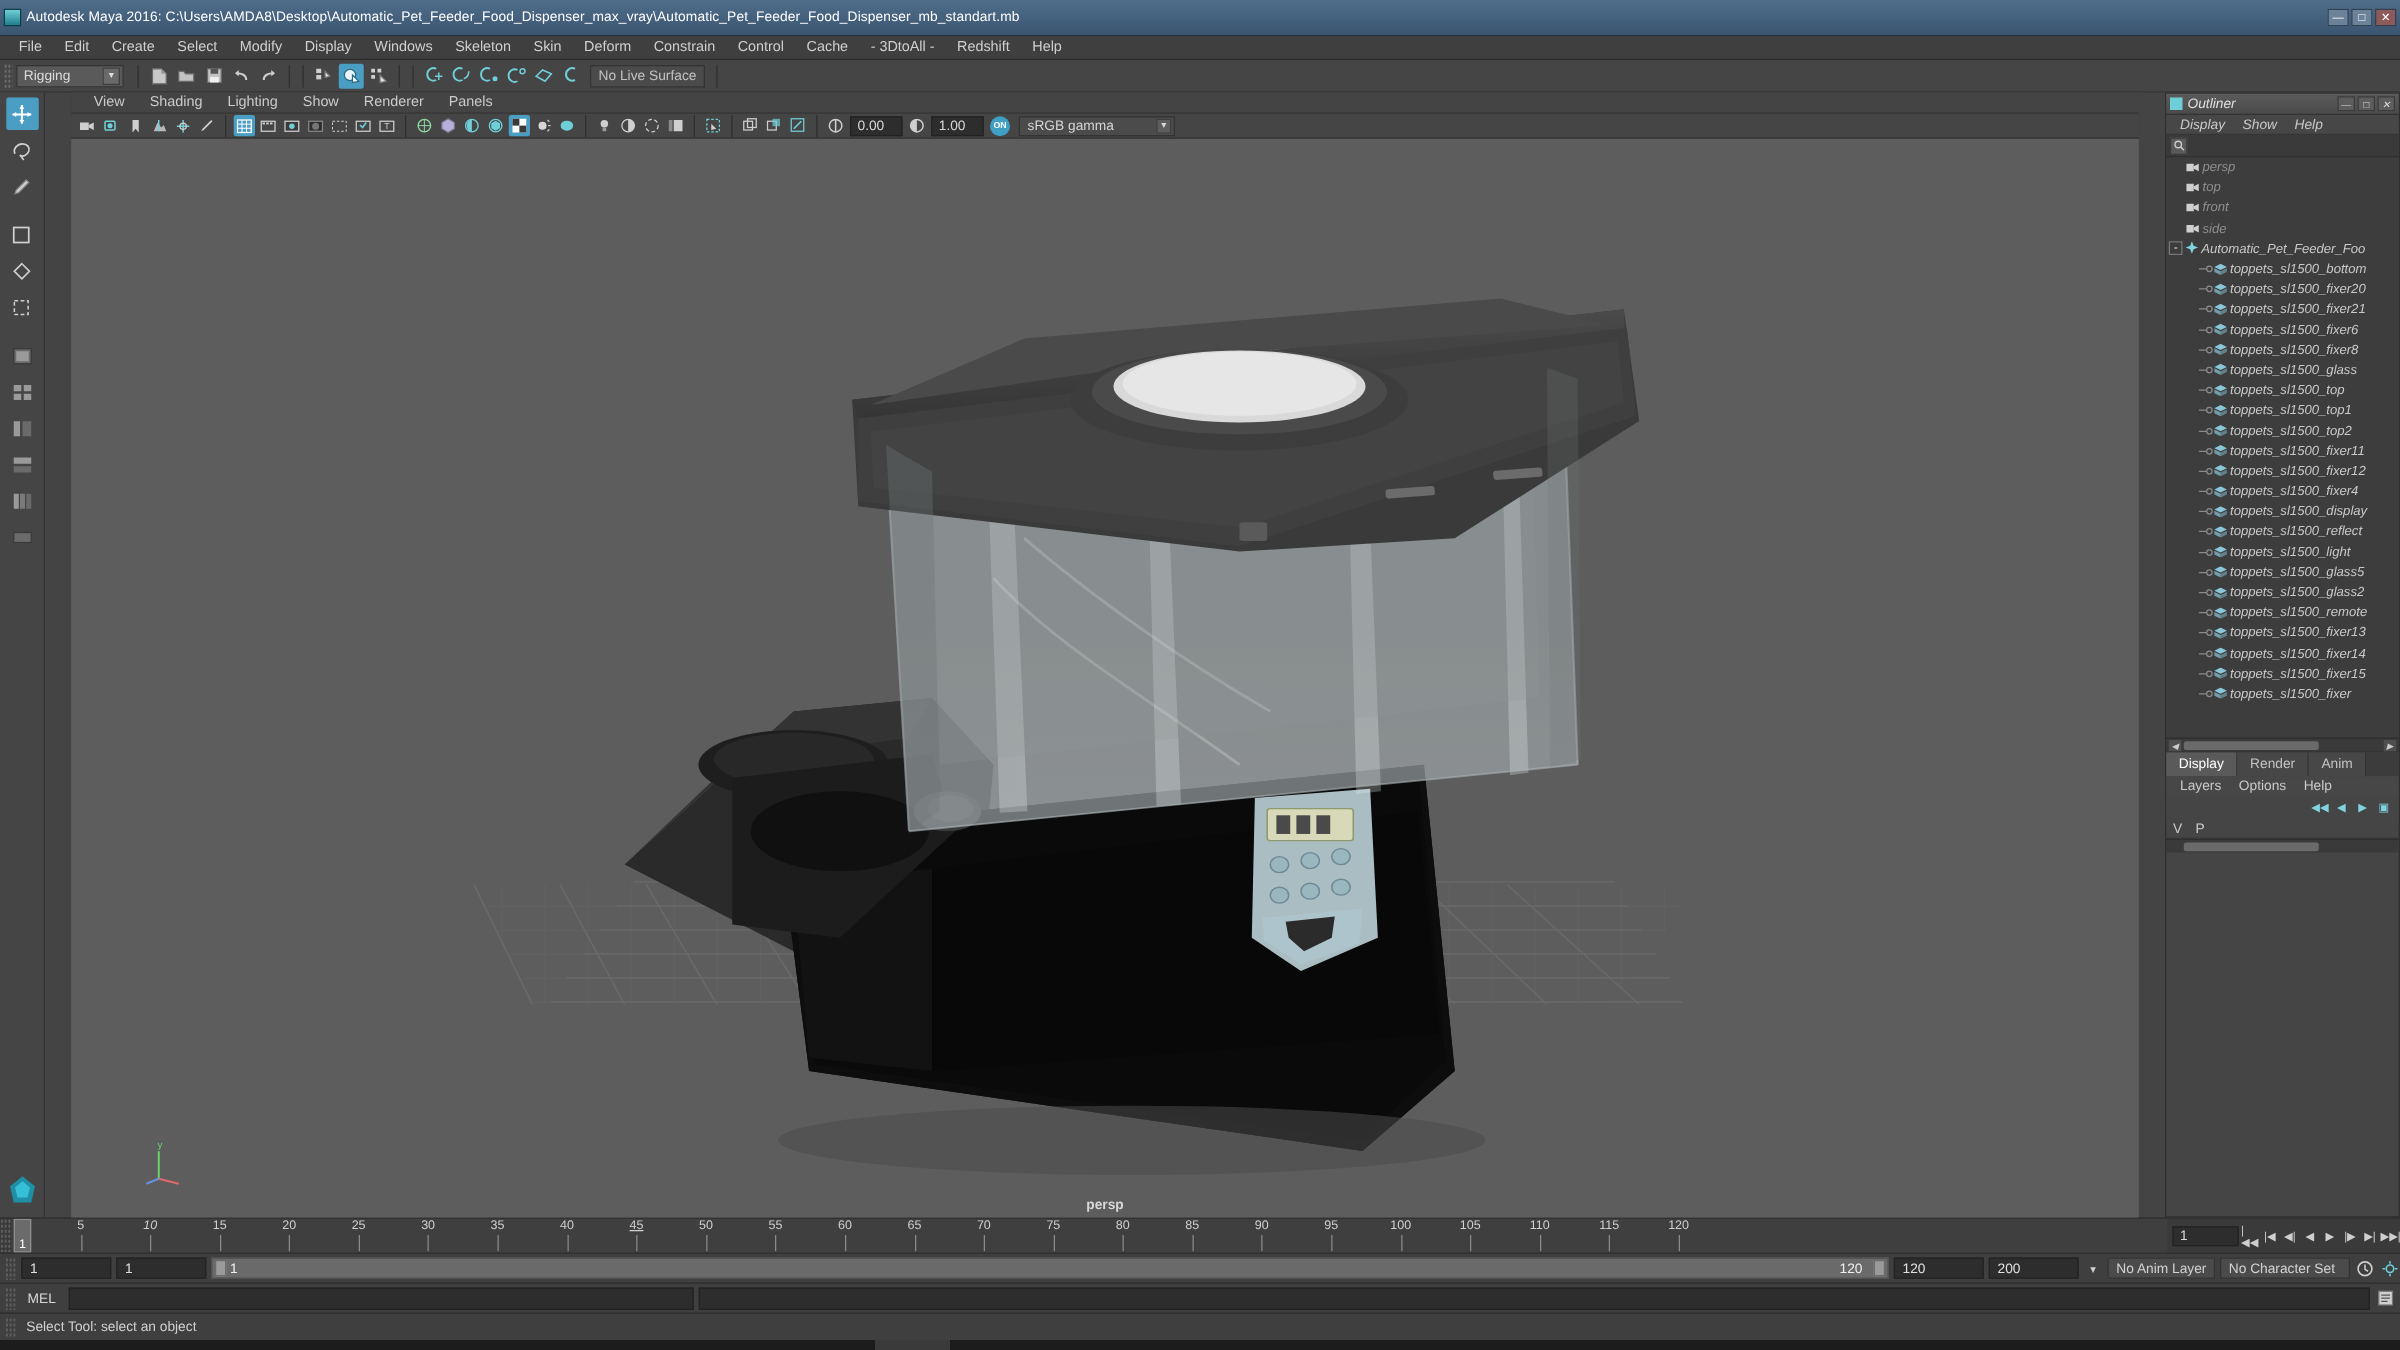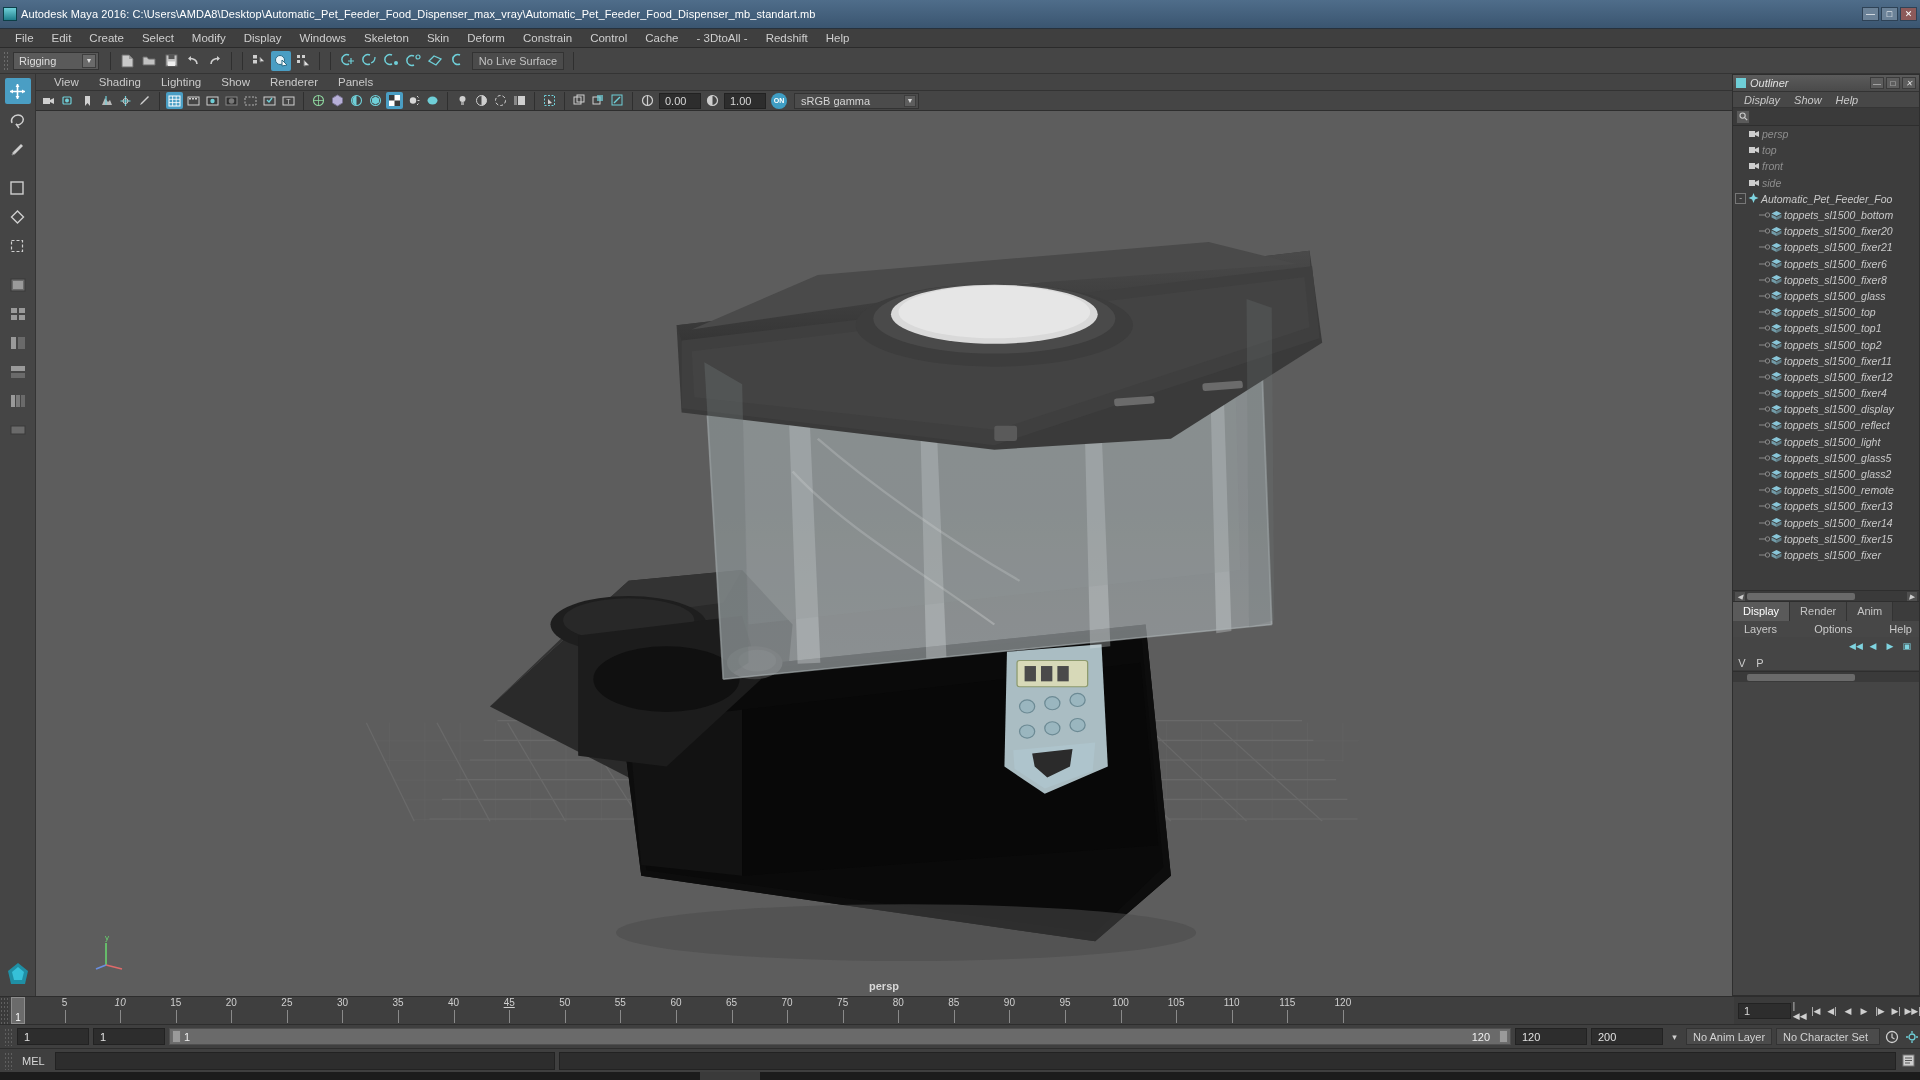--- a/index.html
+++ b/index.html
@@ -66,21 +66,21 @@
   .tbtn svg { display: block; }
   .tbtn.on { background: #4a9ec4; }
   .tbtn.teal { color: #6fcfd8; }
   .livesurf {
     height: 18px; min-width: 92px; background: #4b4b4b; border: 1px solid #333;
     font-size: 11px; color: #c2c2c2; display: flex; align-items: center;
     justify-content: center; margin: 0 4px; flex: none;
   }
 
   
-  .middle { flex: 1; display: flex; min-height: 0; }
+  .middle { flex: 1; display: flex; min-height: 0; gap: 21px; }
   .leftbar {
     width: 36px; background: #454545; border-right: 1px solid #343434;
     display: flex; flex-direction: column; align-items: center; padding-top: 4px; flex: none;
   }
   .leftbar .tb {
     width: 26px; height: 26px; margin-bottom: 3px; border-radius: 2px;
     display: flex; align-items: center; justify-content: center; color: #cfcfcf;
   }
   .leftbar .tb.sel { background: #4a9ec4; color: #fff; }
   .leftbar .grp { height: 10px; }
@@ -174,21 +174,21 @@
   .outhscroll .ar { position: absolute; top: 1px; width: 10px; height: 9px; background: #4f4f4f; font-size: 7px; color: #ccc; display: flex; align-items: center; justify-content: center; }
 
   
   .layered { flex: 1; display: flex; flex-direction: column; border: 1px solid #2e2e2e; border-top: none; background: #454545; }
   .ltabs { height: 19px; display: flex; background: #3c3c3c; }
   .ltab {
     padding: 0 10px; font-size: 11px; color: #c4c4c4; line-height: 19px; background: #474747;
     border-right: 1px solid #333;
   }
   .ltab.active { background: #5a5a5a; color: #fff; }
-  .lmenu { height: 16px; background: #474747; display: flex; align-items: center; padding-left: 4px; justify-content: space-between; }
+  .lmenu { height: 16px; background: #474747; display: flex; align-items: center; padding-left: 4px; }
   .lmenu .lm { padding: 0 7px; font-size: 11px; color: #cacaca; }
   .lbtns { height: 18px; display: flex; align-items: center; justify-content: flex-end; padding-right: 5px; gap: 3px; background: #454545; }
   .lbtns .lb { width: 14px; height: 14px; color: #7fd4e0; display: flex; align-items: center; justify-content: center; font-size: 9px; }
   .lhdr { height: 16px; display: flex; align-items: center; font-size: 11px; color: #ccc; border-bottom: 1px solid #3a3a3a; }
   .lhdr .c1 { width: 18px; text-align: center; }
   .lhdr .c2 { width: 18px; text-align: center; }
   .llist { flex: 1; background: #4a4a4a; }
   .lrow { height: 16px; display: flex; align-items: center; font-size: 11px; color: #dcdcdc; }
   .lrow .v { width: 18px; text-align: center; }
   .lrow .p { width: 18px; text-align: center; }
@@ -1396,17 +1396,21 @@
     <div class="cmdicons">
       <div class="ci">
         <svg width="13" height="13" viewBox="0 0 13 13">
             <rect x="1" y="1" width="11" height="11" fill="#cfcfcf" stroke="#777"></rect>
             <path d="M3 4h7M3 6.5h7M3 9h5" stroke="#555" stroke-width="1"></path>
           </svg>
       </div>
     </div>
   </div>
 
+  <div class="helpline">
+    <div class="grip"></div>
+    <div class="txt">Select Tool: select an object</div>
+  </div>
 
   <div class="taskbar">
     <div class="tb1"></div>
   </div>
 </div>
 
 </body></html>

